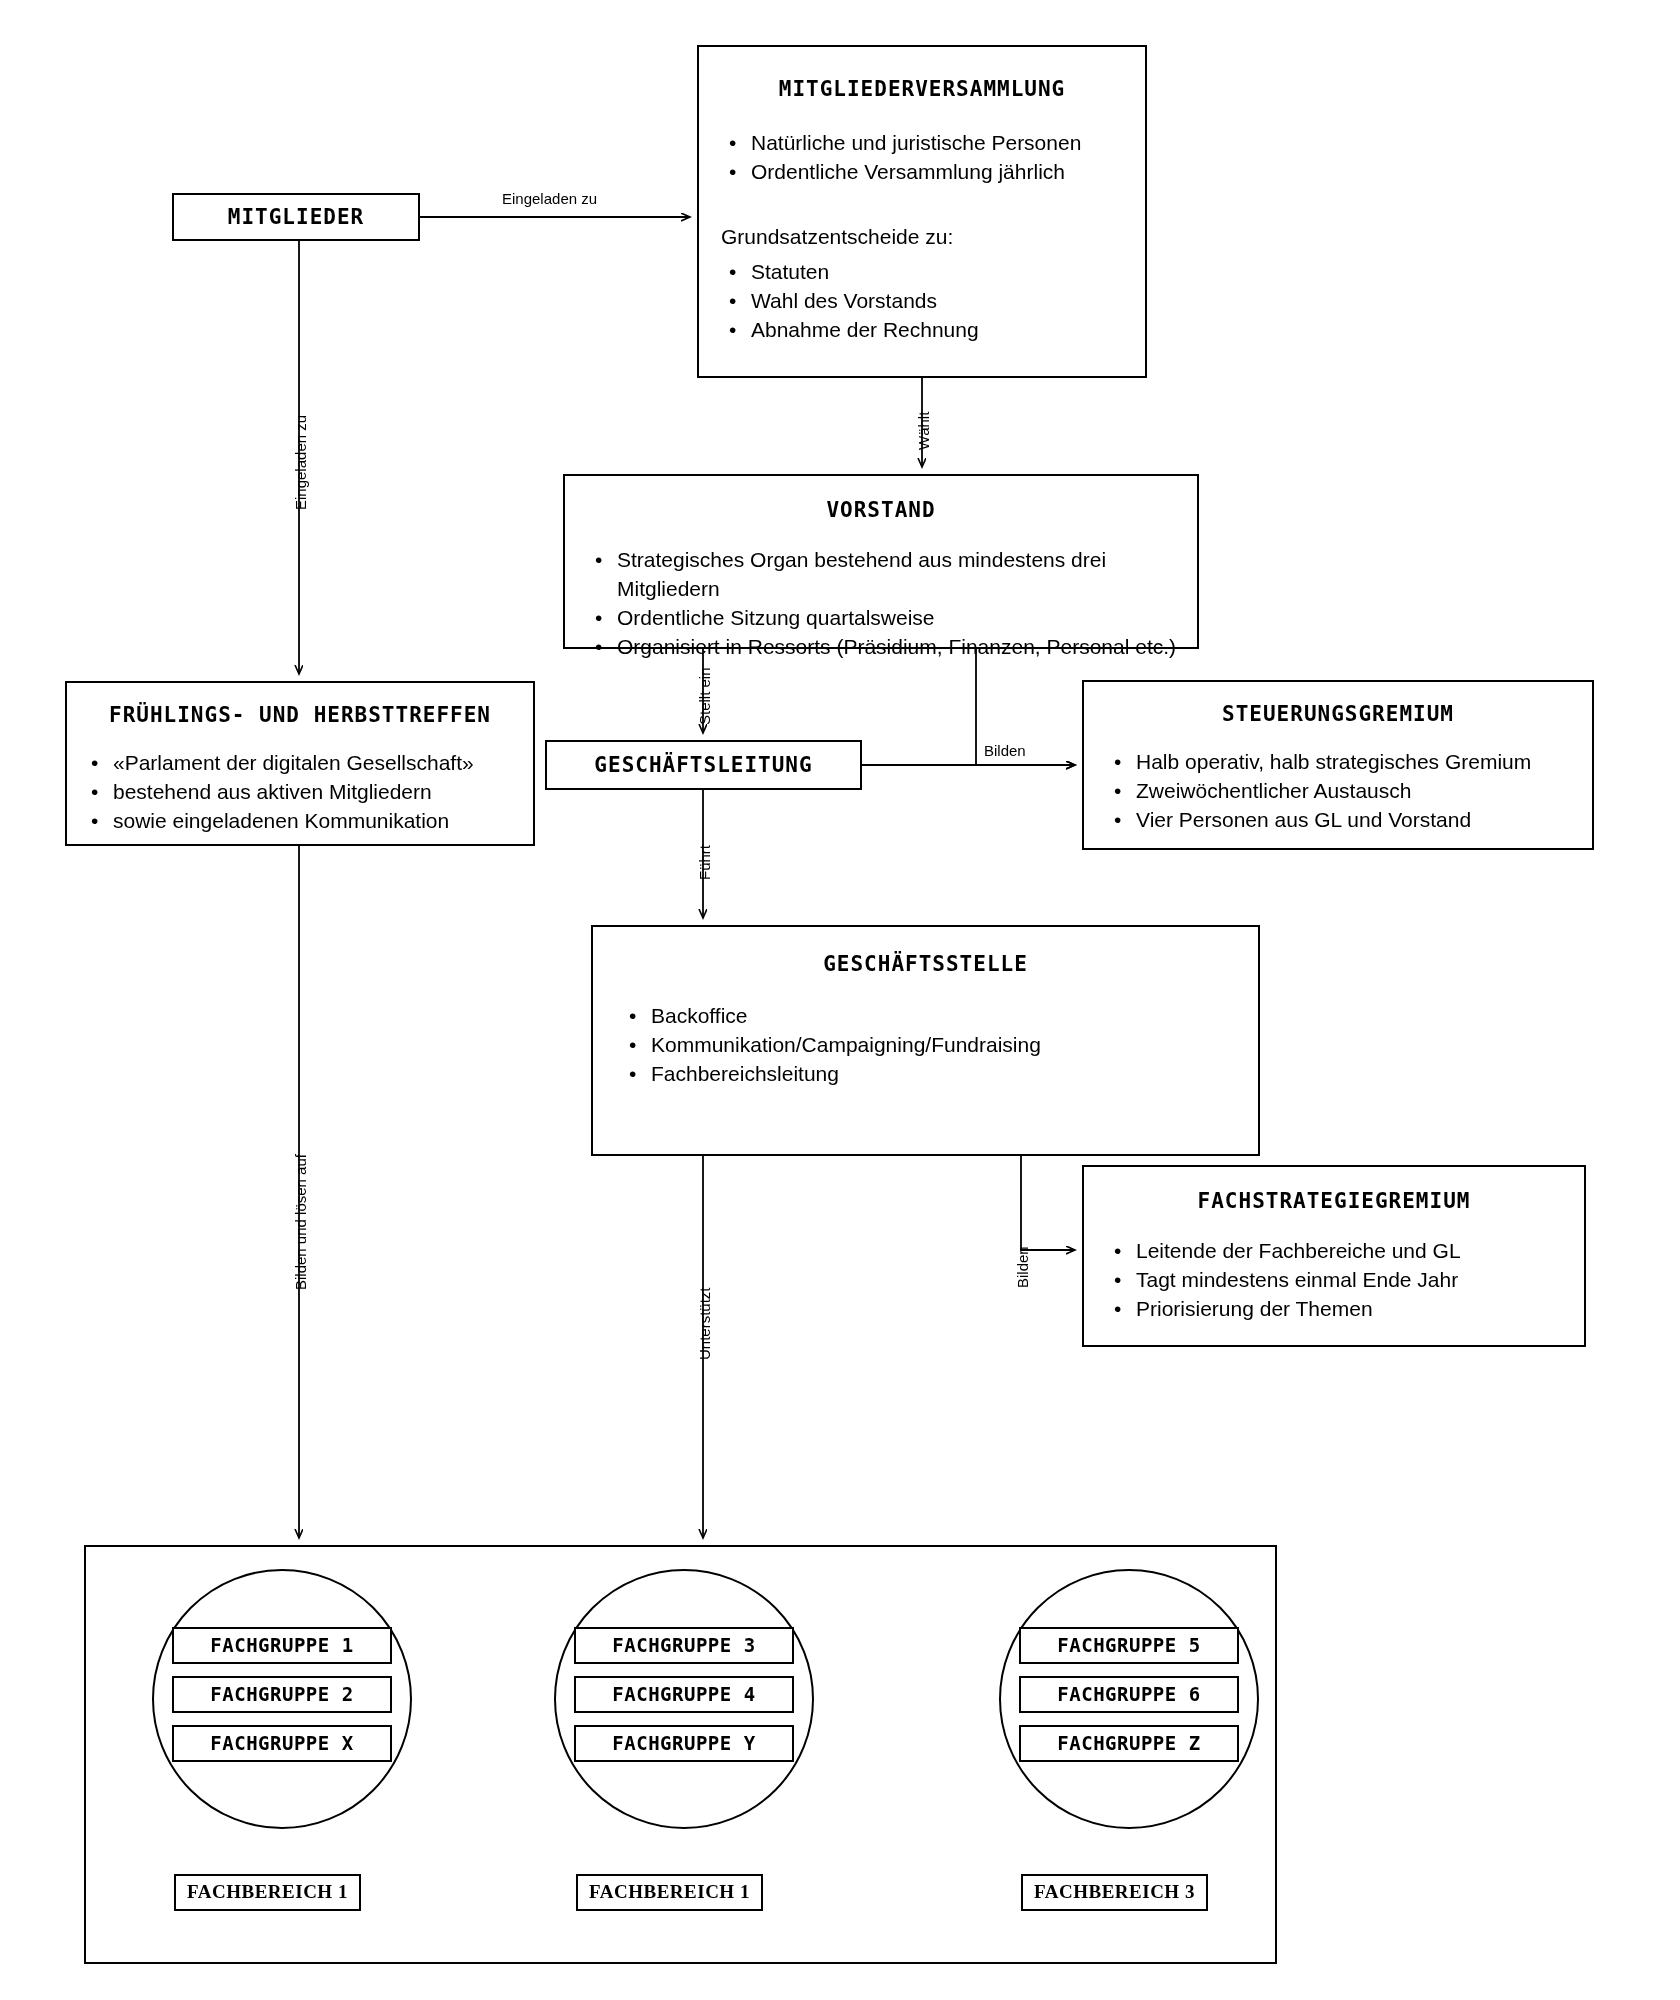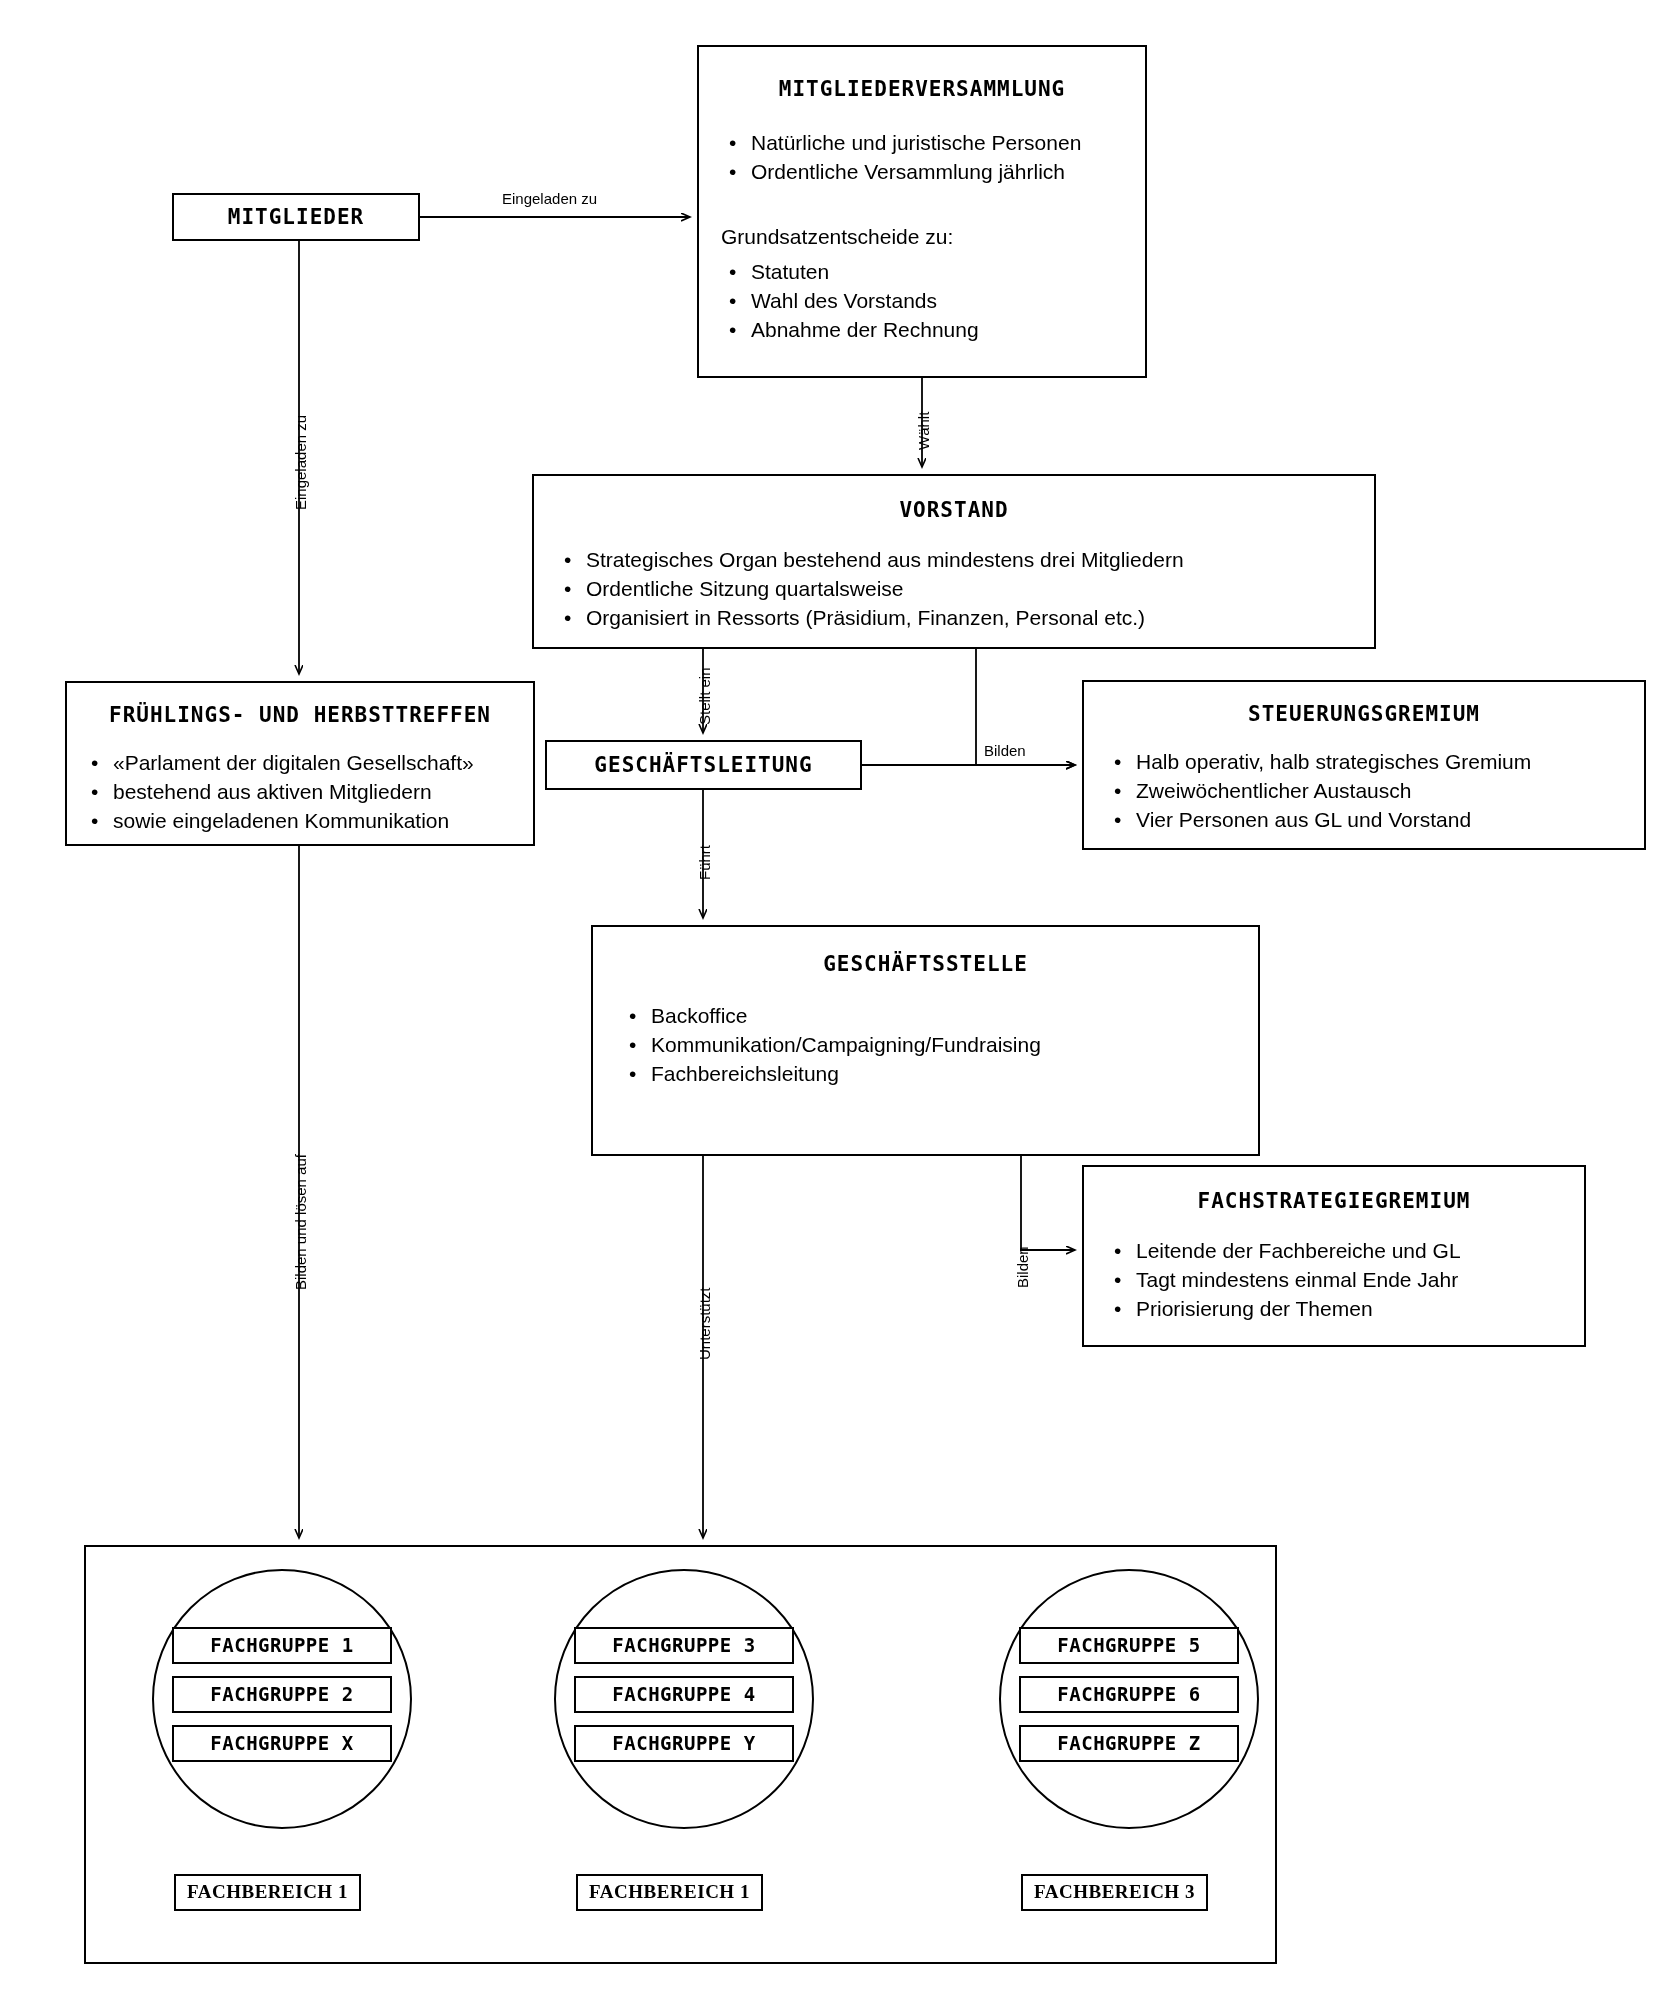--- a/index.html
+++ b/index.html
@@ -19,32 +19,32 @@
 
   
   #mitgliederversammlung{left:697px;top:45px;width:450px;height:333px;}
   #mitgliederversammlung .title{font-size:21px;margin-top:30px;}
   #mitgliederversammlung .body{margin:28px 8px 0 22px;font-size:21px;}
   #mitgliederversammlung .grund{margin:36px 0 6px 22px;font-size:21px;}
 
   #mitglieder{left:172px;top:193px;width:248px;height:48px;}
   #mitglieder .title{font-size:21px;line-height:44px;}
 
-  #vorstand{left:532px;top:474px;width:844px;height:175px;}
+  #vorstand{left:563px;top:474px;width:636px;height:175px;}
   #vorstand .title{font-size:21px;margin-top:22px;}
   #vorstand .body{margin:24px 0 0 22px;font-size:21px;}
 
   #fruehlings{left:65px;top:681px;width:470px;height:165px;}
   #fruehlings .title{font-size:21px;margin-top:20px;}
   #fruehlings .body{margin:22px 0 0 16px;font-size:21px;}
 
   #geschaeftsleitung{left:545px;top:740px;width:317px;height:50px;}
   #geschaeftsleitung .title{font-size:21px;line-height:46px;}
 
-  #steuerungsgremium{left:1082px;top:680px;width:564px;height:170px;}
+  #steuerungsgremium{left:1082px;top:680px;width:512px;height:170px;}
   #steuerungsgremium .title{font-size:21px;margin-top:20px;}
   #steuerungsgremium .body{margin:22px 0 0 22px;font-size:21px;}
 
   #geschaeftsstelle{left:591px;top:925px;width:669px;height:231px;}
   #geschaeftsstelle .title{font-size:21px;margin-top:25px;}
   #geschaeftsstelle .body{margin:26px 0 0 28px;font-size:21px;}
 
   #fachstrategiegremium{left:1082px;top:1165px;width:504px;height:182px;}
   #fachstrategiegremium .title{font-size:21px;margin-top:22px;}
   #fachstrategiegremium .body{margin:24px 0 0 22px;font-size:21px;}

